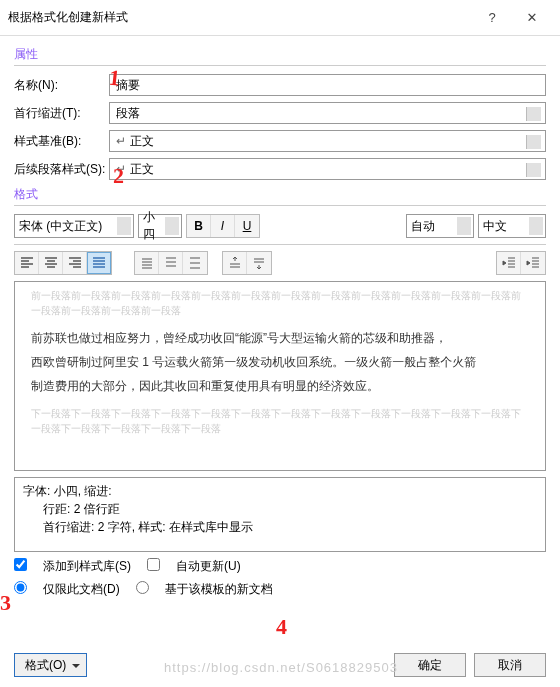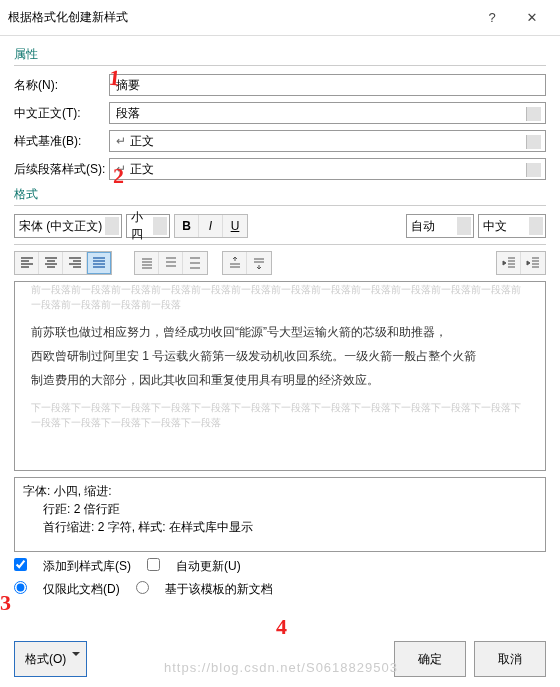--- a/index.html
+++ b/index.html
@@ -1,48 +1,48 @@
 <!DOCTYPE html>
 <html><head>
 <meta charset="utf-8">
 <style>
 *{box-sizing:border-box;font-family:"Microsoft YaHei","SimSun",sans-serif;font-size:12px}
 body{margin:0;background:#fff;width:560px;height:687px;overflow:hidden;position:relative}
 .titlebar{height:36px;display:flex;align-items:center;padding:0 8px;border-bottom:1px solid #ddd}
 .titlebar-title{flex:1;font-size:12px}
 .titlebar-btn{width:40px;height:30px;display:flex;align-items:center;justify-content:center;font-size:13px;color:#444}
 .content{padding:6px 14px 0 14px}
-.group-label{font-size:12px;color:#0f766e;margin:4px 0 2px 0}
+.group-label{font-size:12px;color:#8b5cf6;margin:4px 0 2px 0}
 .group-divider{border:none;border-top:1px solid #ccc;margin:2px 0 8px 0}
 .form-row{display:flex;align-items:center;margin:6px 0}
 .form-label{width:95px;font-size:12px}
 .text-input{flex:1;height:22px;border:1px solid #999;padding:0 6px;background:#fff}
 .select-box{flex:1;height:22px;border:1px solid #999;background:#fff;position:relative;display:flex;align-items:center;padding:10px 6px}
 .select-box::after{content:"";position:absolute;right:4px;top:4px;width:14px;height:14px;background:#e1e1e1;border-left:1px solid #bbb}
 .select-box .chev{position:absolute;right:7px;top:9px;width:0;height:0;border-left:4px solid transparent;border-right:4px solid transparent;border-top:4px solid #555}
 .pilcrow{font-family:Arial;color:#666;margin-right:4px}
 .fmt-row{display:flex;align-items:center;gap:4px;margin:6px 0}
 .combo{height:24px;border:1px solid #999;background:#fff;display:flex;align-items:center;padding:0 18px 0 4px;position:relative;min-width:40px}
 .combo::after{content:"";position:absolute;right:2px;top:2px;width:14px;height:18px;background:#e1e1e1}
 .combo .chev{position:absolute;right:5px;top:10px;width:0;height:0;border-left:3px solid transparent;border-right:3px solid transparent;border-top:4px solid #555}
 .btn-group{display:flex;border:1px solid #bbb;height:24px}
 .tbtn{width:24px;height:22px;display:flex;align-items:center;justify-content:center;border-right:1px solid #ddd;background:#f4f4f4;font-family:"Times New Roman",serif;font-size:13px}
 .tbtn:last-child{border-right:none}
 .tbtn.active{background:#cde4f7;border:1px solid #6aa8d8}
 .tbtn svg{width:14px;height:14px}
 hr.sep{border:none;border-top:1px solid #ccc;margin:6px 0}
-.preview{border:1px solid #999;height:190px;padding:0 16px;overflow:hidden;font-size:11px;line-height:1.7}
+.preview{border:1px solid #999;height:190px;padding:6px 16px;overflow:hidden;font-size:11px;line-height:1.7}
 .preview .ghost{color:#ccc;font-size:10px;line-height:1.5;word-break:break-all}
 .preview .body{color:#333;font-size:11px;line-height:2;margin:8px 0}
 .summary-box{border:1px solid #999;height:75px;padding:4px 8px;overflow-y:auto;line-height:1.5;margin:6px 0}
 .opts-row{display:flex;align-items:center;gap:16px;margin:6px 0}
 .chk,.rad{display:flex;align-items:flex-start;gap:16px}
 .chk input,.rad input{margin:0}
 .dlg-buttons{position:absolute;bottom:10px;left:14px;right:14px;display:flex;align-items:center}
-.btn{height:36px;min-width:72px;border:1px solid #999;background:#f0f0f0;display:flex;align-items:center;justify-content:center;padding:0 10px}
+.btn{height:24px;min-width:72px;border:1px solid #999;background:#f0f0f0;display:flex;align-items:center;justify-content:center;padding:0 10px}
 .btn.split{border:1px solid #2a6fbf;position:relative;padding-right:20px}
 .btn.split::after{content:"";position:absolute;right:6px;top:10px;width:0;height:0;border-left:4px solid transparent;border-right:4px solid transparent;border-top:4px solid #333}
 .annot{position:absolute;color:#e22;font-size:22px;font-weight:bold;font-family:"Comic Sans MS",cursive}
 .watermark{position:absolute;bottom:12px;left:164px;color:#ccc;font-size:13px;letter-spacing:1px}
 </style>
 </head>
 <body>
 
 <div class="titlebar">
   <span class="titlebar-title">根据格式化创建新样式</span>
@@ -52,21 +52,21 @@
 
 <div class="content">
   <div class="group-label">属性</div>
   <hr class="group-divider">
 
   <div class="form-row">
     <div class="form-label">名称(N):</div>
     <input class="text-input" value="摘要" style="">
   </div>
   <div class="form-row">
-    <div class="form-label">中文正文(T):</div>
+    <div class="form-label">首行缩进(T):</div>
     <div class="select-box">
         <span>段落</span>
         <span class="chev"></span>
       </div>
   </div>
   <div class="form-row">
     <div class="form-label">样式基准(B):</div>
     <div class="select-box">
         <span class="pilcrow">↵</span>
         <span>正文</span>
@@ -79,21 +79,21 @@
         <span class="pilcrow">↵</span>
         <span>正文</span>
         <span class="chev"></span>
       </div>
   </div>
 
   <div class="group-label">格式</div>
   <hr class="group-divider">
 
   <div class="fmt-row">
-    <div class="combo" style="width:108px">
+    <div class="combo" style="width:120px">
         <span>宋体 (中文正文)</span>
         <span class="chev"></span>
       </div>
     <div class="combo" style="width:44px">
         <span>小四</span>
         <span class="chev"></span>
       </div>
     <div class="btn-group">
       <div class="tbtn">
           <b>B</b>

